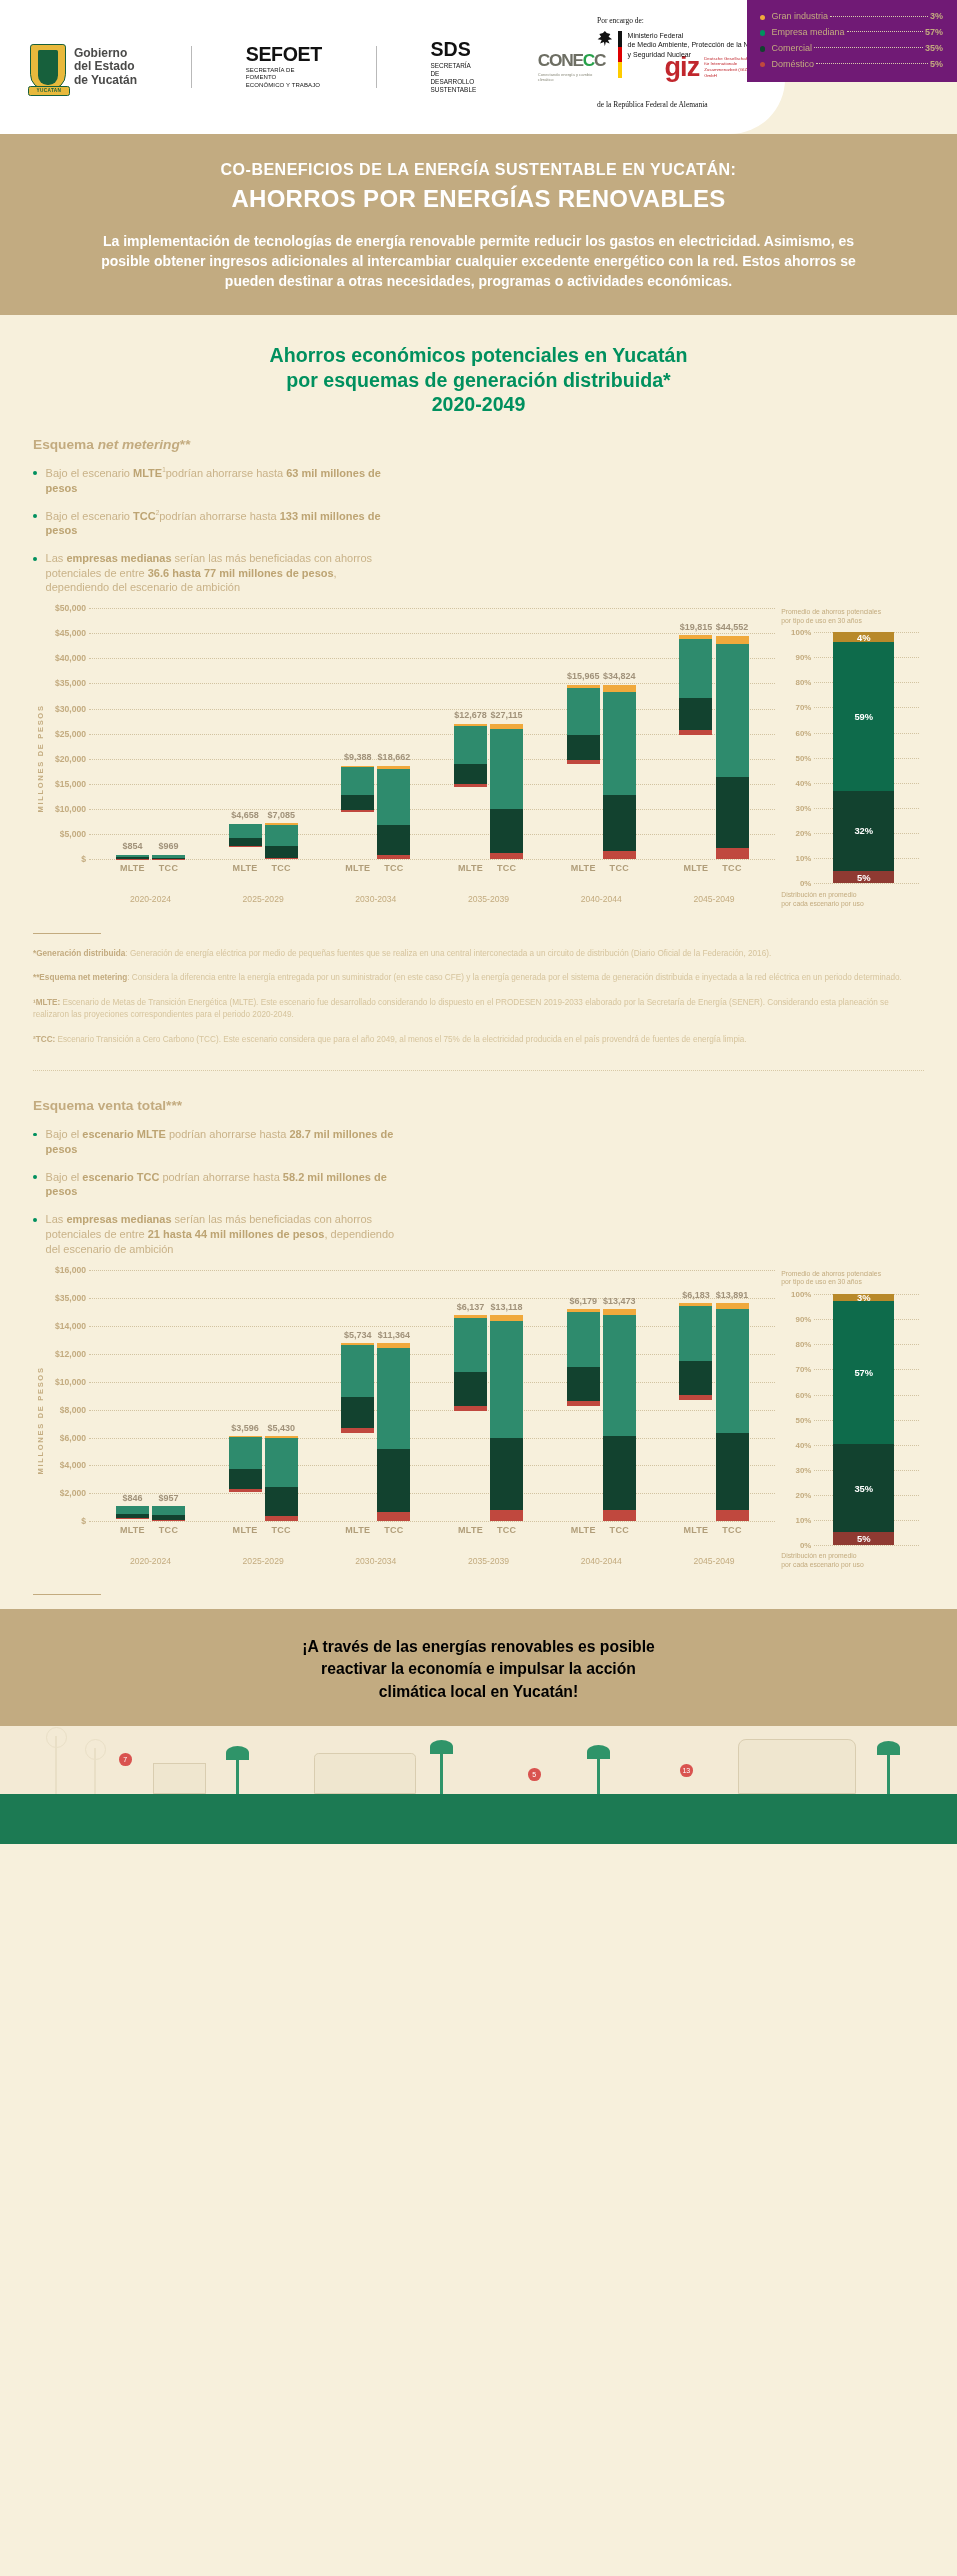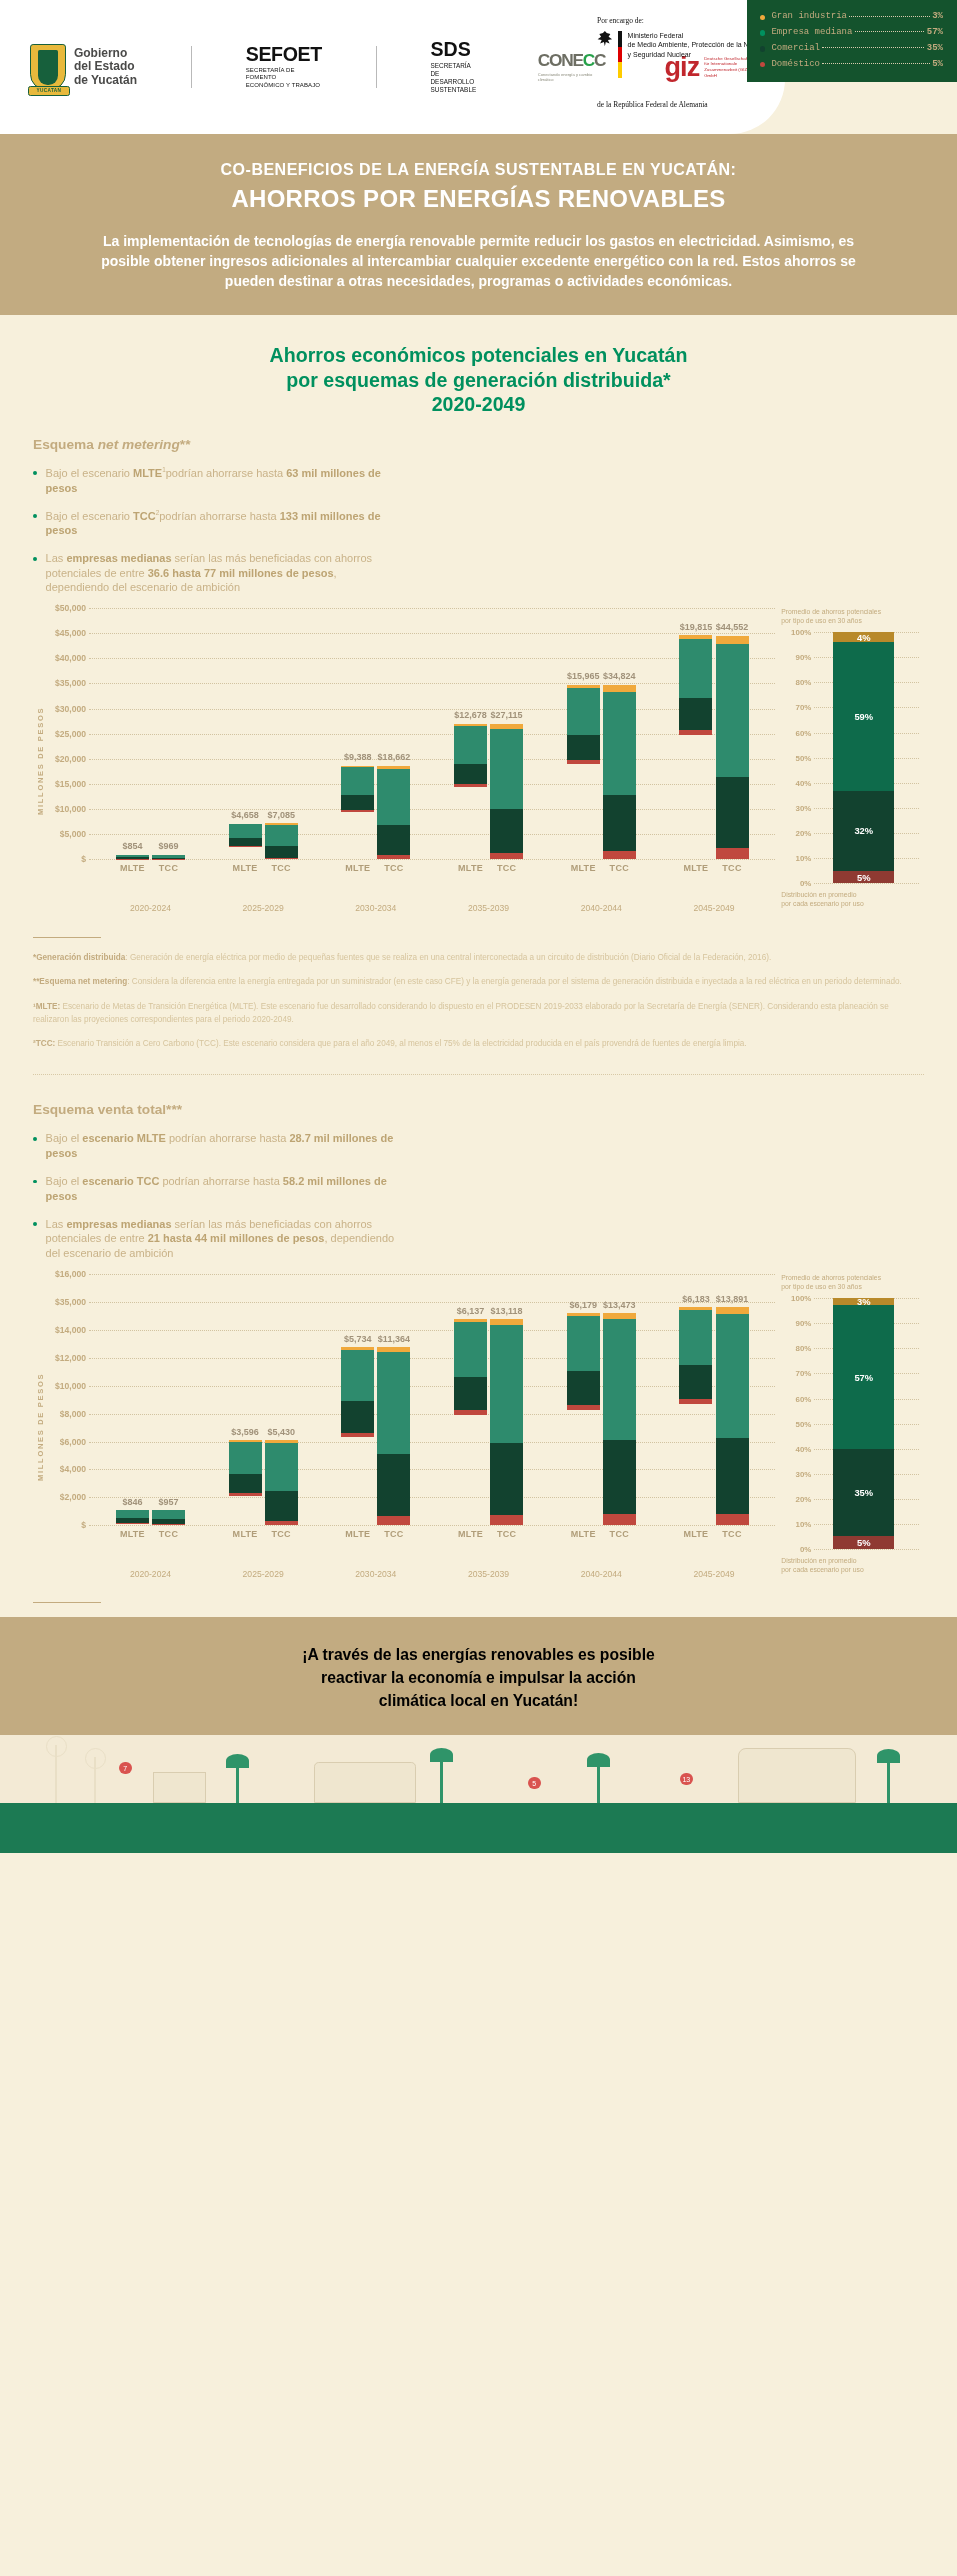--- a/index.html
+++ b/index.html
@@ -75,21 +75,21 @@
   .scheme-h{font-size:13.7px;font-weight:bold;color:#c3ab7f;margin-bottom:14px;}
   .scheme-h em{font-style:italic;}
 
   ul.bullets{list-style:none;max-width:369px;}
   ul.bullets li{position:relative;padding-left:12.6px;margin-bottom:13.4px;font-size:11px;line-height:1.33;color:#c9b288;}
   ul.bullets li:before{content:"";position:absolute;left:0;top:5.5px;width:3.9px;height:3.9px;border-radius:50%;background:#00905e;}
   ul.bullets b{color:#bda473;font-weight:bold;}
   sup{font-size:6.3px;vertical-align:super;}
 
   
-  .legend{position:absolute;background:#14532d;padding:9.4px 14px 9.4px 12.6px;width:210px;font-family:Liberation Mono, monospace;}
+  .legend{position:absolute;background:#701a75;padding:9.4px 14px 9.4px 12.6px;width:210px;}
   .legend .row{display:flex;align-items:center;font-size:9px;color:#c3ab7f;line-height:1.75;}
   .legend .dot{width:5.5px;height:5.5px;border-radius:50%;margin-right:6.3px;flex:none;}
   .legend .nm{white-space:nowrap;}
   .legend .dots{flex:1;border-bottom:0.8px dotted #d8cbae;margin:0 2.4px 2.4px;}
   .legend .pc{font-weight:bold;}
 
   
   .chartwrap{position:relative;margin-top:12.6px;display:flex;}
   .ylabel{writing-mode:vertical-rl;transform:rotate(180deg);font-size:7.5px;letter-spacing:1.7px;color:#c3ab7f;font-weight:bold;
           display:flex;align-items:center;justify-content:center;padding-right:3.1px;}
@@ -99,21 +99,21 @@
   .gtick{position:absolute;left:0;width:41px;text-align:right;font-size:8.6px;color:#c3ab7f;font-weight:bold;transform:translateY(-50%);}
   .bars{position:absolute;left:49px;right:4.7px;bottom:0;top:0;display:flex;align-items:flex-end;}
   .group{flex:1;display:flex;justify-content:center;gap:3.1px;}
   .bar{width:33px;position:relative;display:flex;flex-direction:column;justify-content:flex-end;}
   .bar .seg{width:100%;}
   .bar .vlab{position:absolute;bottom:100%;left:50%;transform:translateX(-50%);margin-bottom:3.1px;font-size:9px;font-weight:bold;color:#a1927a;white-space:nowrap;}
   .xaxis{display:flex;margin-left:49px;margin-right:4.7px;margin-top:3.9px;}
   .xgroup{flex:1;text-align:center;}
   .xpair{display:flex;justify-content:center;gap:3.1px;}
   .xpair span{width:33px;font-size:9px;font-weight:bold;color:#b09d79;letter-spacing:0.3px;}
-  .xyear{font-size:8.6px;color:#c3ab7f;margin-top:30px;}
+  .xyear{font-size:8.6px;color:#c3ab7f;margin-top:21px;}
 
   
   .rightcol{width:149px;position:relative;padding-left:6.3px;}
   .rc-title{font-size:6.8px;color:#c3ab7f;line-height:1.3;margin-bottom:6.3px;}
   .stackbox{position:relative;height:251px;}
   .stk-grid{position:absolute;left:33px;right:4.7px;border-top:0.8px dotted #d2c3a0;}
   .stack{position:absolute;left:52px;width:61px;top:0;bottom:0;display:flex;flex-direction:column;}
   .stack .s{display:flex;align-items:center;justify-content:center;color:#fff;font-weight:bold;font-size:9.4px;}
   .rc-foot{font-size:6.8px;color:#c3ab7f;line-height:1.3;margin-top:7.9px;}
 

